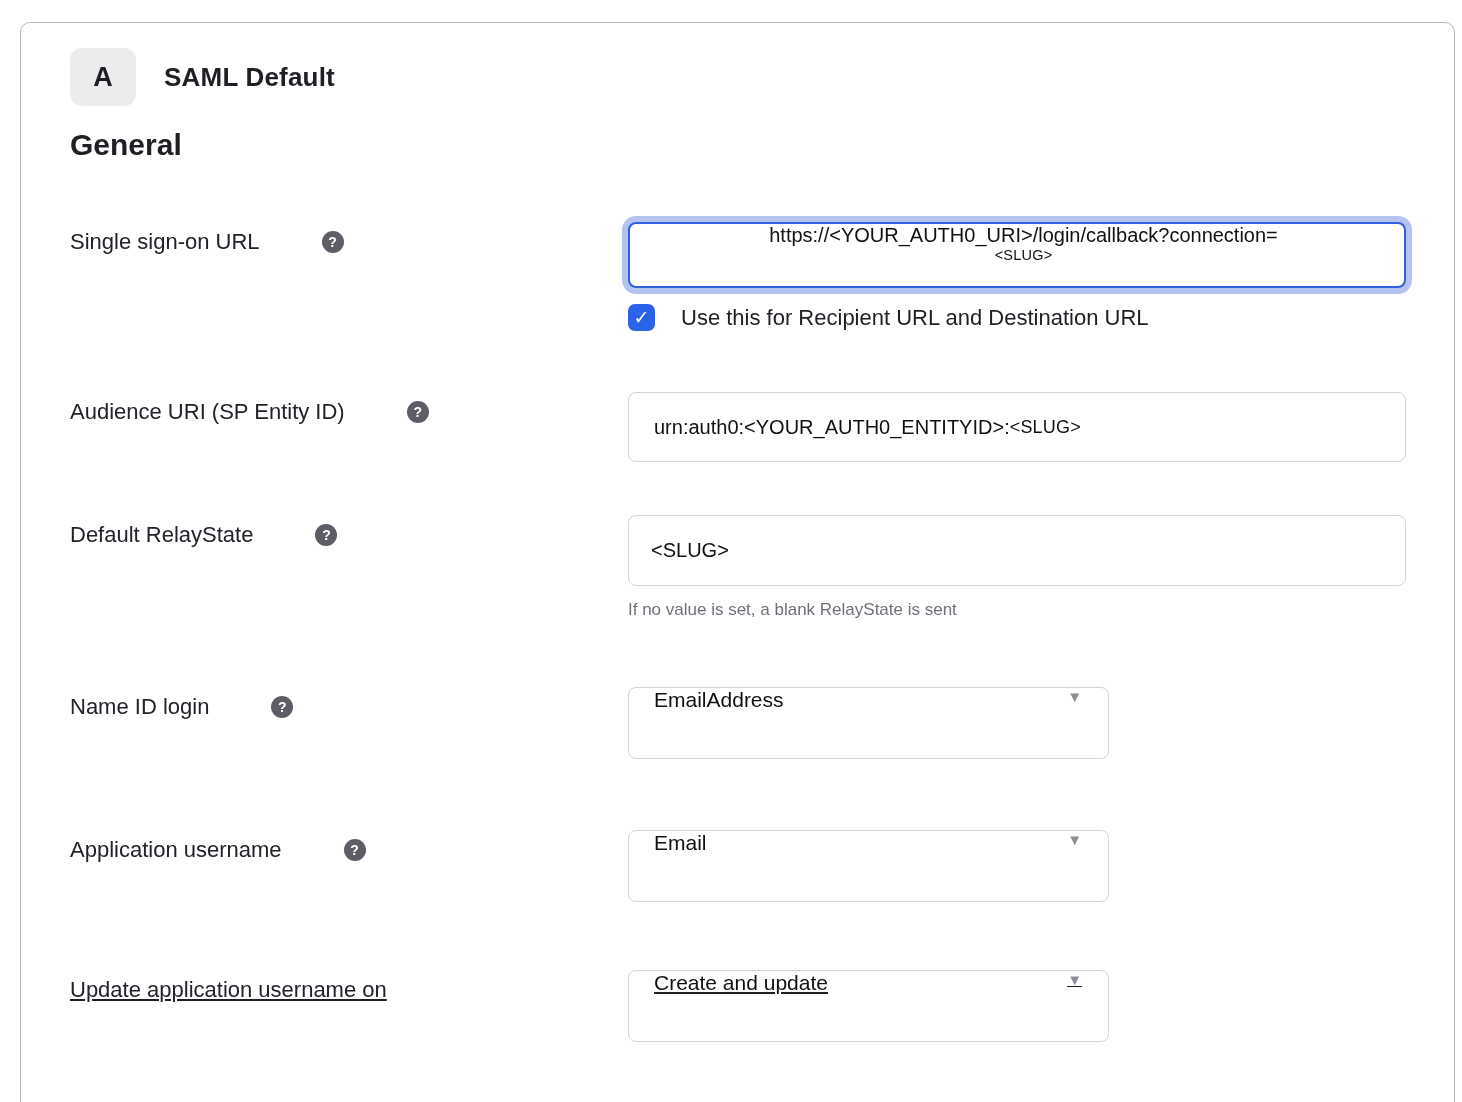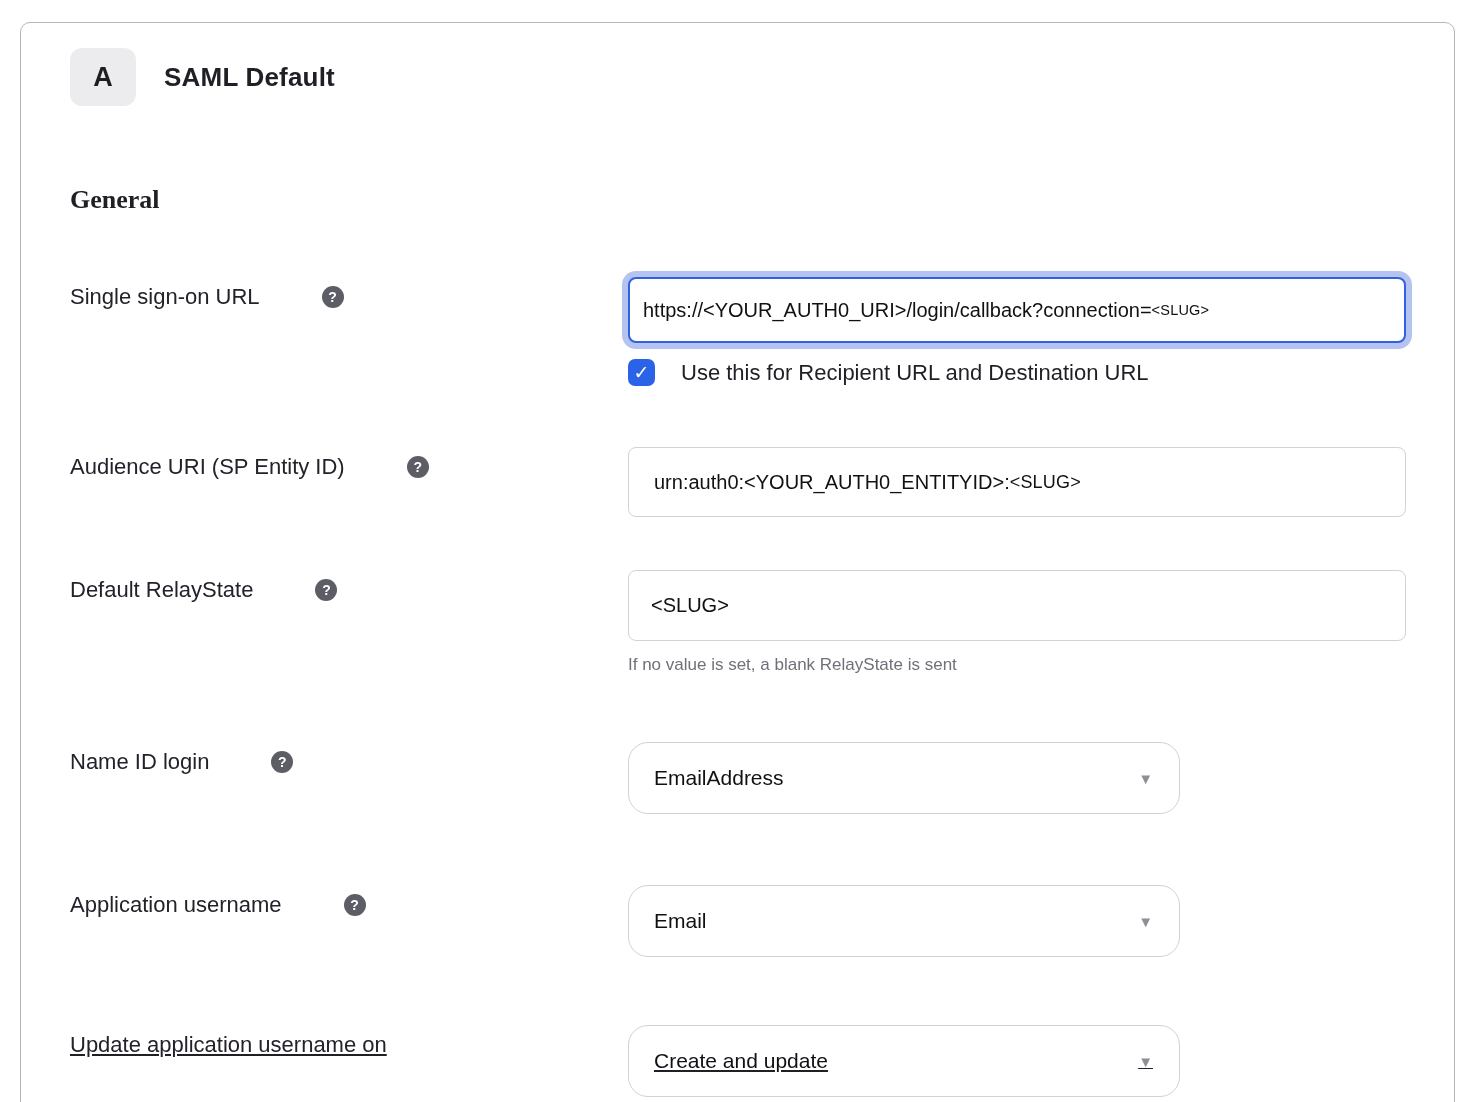--- a/index.html
+++ b/index.html
@@ -26,22 +26,22 @@
     background: #ececee;
     border-radius: 12px;
     display: flex; align-items: center; justify-content: center;
     font-size: 27px; font-weight: 700; color: #1d1d22;
   }
   .panel-title {
     margin-left: 28px;
     font-size: 26px; font-weight: 700; letter-spacing: 0.2px;
   }
   .section-heading {
-    margin-top: 79px;
-    font-size: 26px; font-weight: 700; line-height: 30px; font-family: Liberation Serif, serif;
+    margin-top: 24px;
+    font-size: 30px; font-weight: 700; line-height: 30px;
   }
   
   .form-row { display: flex; align-items: flex-start; }
   .label-col {
     width: 558px;
     padding-top: 7px;
     display: flex; align-items: center;
     font-size: 22px; color: #22222a; gap: 47px;
   }
   .help-icon {
@@ -64,46 +64,46 @@
     display: flex; align-items: center;
     font-size: 20px; color: #111114;
     white-space: nowrap;
   }
   .textbox .slug-small { font-size: 14.5px; letter-spacing: 0.2px; }
   .textbox .slug-mid { font-size: 18px; letter-spacing: 0.2px; }
   .textbox.focused {
     border: 2px solid #3260df;
     box-shadow: 0 0 0 6px #b5c3f1;
   }
-  .tb-sso { height: 66px; padding-left: 13px; margin-top: 0; }
+  .tb-sso { height: 66px; padding-left: 13px; margin-top: 0; flex-direction: column; }
   .tb-audience { height: 70px; padding-left: 25px; }
   .tb-relay { height: 71px; padding-left: 22px; }
   .checkbox-row { display: flex; align-items: center; margin-top: 16px; height: 27px; }
   .checkbox {
     width: 27px; height: 27px;
     background: #2b63e8;
     border-radius: 7px;
     display: flex; align-items: center; justify-content: center;
     color: #ffffff; font-size: 19px; font-weight: 700;
     cursor: pointer;
     flex: 0 0 auto;
   }
   .checkbox-label { margin-left: 26px; font-size: 22px; color: #1f1f25; cursor: pointer; }
   .hint {
     margin-top: 14px;
     height: 26px;
     font-size: 17px;
     color: #70707b;
   }
   .select {
-    width: 552px; height: 72px;
+    width: 481px; height: 72px;
     background: #ffffff;
     border: 1px solid #d2d2d7;
-    border-radius: 20px;
-    display: flex; align-items: center;
+    border-radius: 8px;
+    display: flex; 
     padding: 0 26px 0 25px;
     font-size: 21px; color: #111114;
     cursor: pointer;
   }
   .select .select-value { flex: 1; }
   .select .dropdown-arrow {
     color: #8e8e96;
     font-size: 15px;
     flex: 0 0 auto;
   }

